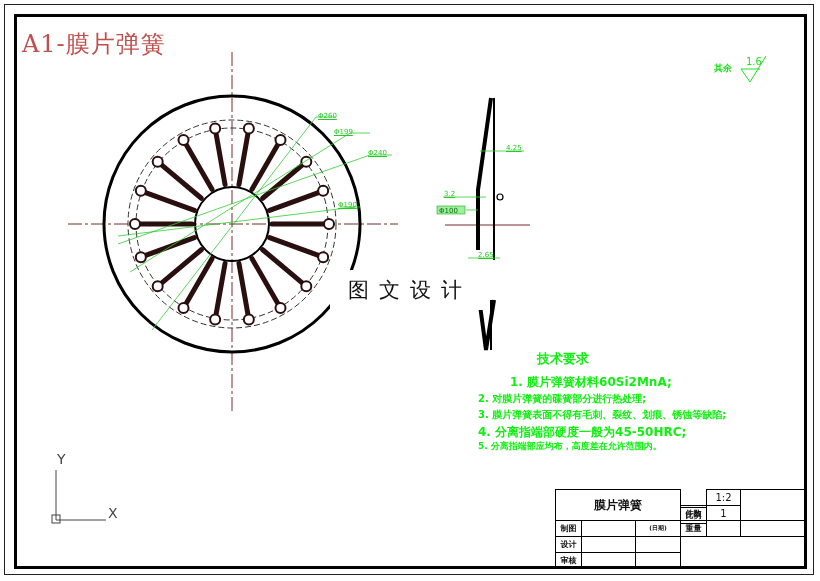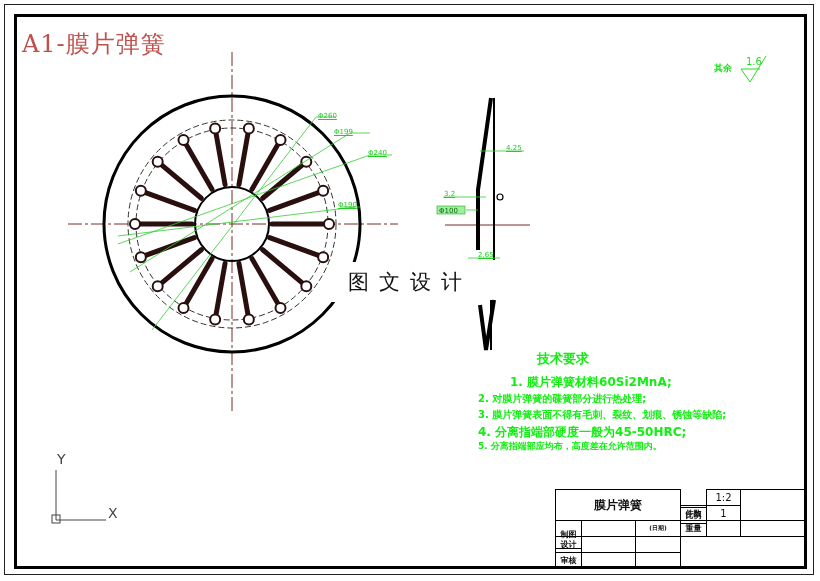--- a/index.html
+++ b/index.html
@@ -5,21 +5,21 @@
   html,body{margin:0;padding:0;background:#fff;}
   body{width:820px;height:581px;position:relative;overflow:hidden;font-family:"DejaVu Sans",sans-serif;}
   svg{position:absolute;left:0;top:0;}
   .outer{position:absolute;left:4px;top:4px;width:810px;height:571px;border:1px solid #222;box-sizing:border-box;}
   .frame{position:absolute;left:14px;top:14px;width:793px;height:555px;border:3px solid #000;box-sizing:border-box;}
   .title{position:absolute;left:22px;top:28px;color:#c0504d;font-family:"DejaVu Serif",serif;font-size:24px;letter-spacing:1px;}
   .rough{position:absolute;left:714px;top:62px;color:#22dd22;font-size:9px;font-weight:bold;}
   .rough-val{position:absolute;left:746px;top:56px;color:#22dd22;font-size:10px;}
   .tr{position:absolute;left:478px;color:#11ee11;font-weight:bold;font-size:12px;white-space:nowrap;}
   .tr-title{position:absolute;left:537px;top:350px;color:#11ee11;font-weight:bold;font-size:13px;}
-  .watermark{position:absolute;left:330px;top:262px;width:160px;height:40px;background:#fff;display:flex;align-items:center;justify-content:center;font-family:"DejaVu Serif",serif;font-size:21px;letter-spacing:10px;color:#111;}
+  .watermark{position:absolute;left:330px;top:270px;width:160px;height:40px;background:#fff;display:flex;align-items:center;justify-content:center;font-family:"DejaVu Serif",serif;font-size:21px;letter-spacing:10px;color:#111;}
   .dim{position:absolute;color:#22cc22;font-size:7px;text-decoration:underline;}
   .tb{position:absolute;left:555px;top:489px;width:252px;height:80px;}
   .cell{position:absolute;border:1px solid #000;box-sizing:border-box;font-size:8px;font-weight:bold;display:flex;align-items:center;justify-content:center;color:#111;}
   .ucs{position:absolute;color:#444;font-size:14px;}
 </style>
 </head>
 <body>
 
 <div class="outer"></div>
 <div class="frame"></div>
@@ -145,21 +145,21 @@
 <span class="ucs" style="left:57px;top:451px;">Y</span>
 <span class="ucs" style="left:108px;top:505px;">X</span>
 
 <div class="tb">
   <div class="cell" style="left:0;top:0;width:126px;height:32px;font-size:12px;">膜片弹簧</div>
   <div class="cell" style="left:125px;top:18px;width:27px;height:17px;">比例</div>
   <div class="cell" style="left:151px;top:0;width:35px;height:17px;font-weight:normal;font-size:10px;">1:2</div>
   <div class="cell" style="left:185px;top:0;width:67px;height:32px;"></div>
   <div class="cell" style="left:125px;top:16px;width:27px;height:16px;">件数</div>
   <div class="cell" style="left:151px;top:16px;width:35px;height:16px;font-weight:normal;font-size:10px;">1</div>
-  <div class="cell" style="left:0;top:31px;width:27px;height:29px;">制图</div>
+  <div class="cell" style="left:0;top:31px;width:27px;height:17px;">制图</div>
   <div class="cell" style="left:26px;top:31px;width:55px;height:17px;"></div>
   <div class="cell" style="left:80px;top:31px;width:46px;height:17px;font-size:6px;">(日期)</div>
   <div class="cell" style="left:125px;top:31px;width:27px;height:17px;">重量</div>
   <div class="cell" style="left:151px;top:31px;width:35px;height:17px;"></div>
   <div class="cell" style="left:185px;top:31px;width:67px;height:17px;"></div>
   <div class="cell" style="left:0;top:47px;width:27px;height:17px;">设计</div>
   <div class="cell" style="left:26px;top:47px;width:55px;height:17px;"></div>
   <div class="cell" style="left:80px;top:47px;width:46px;height:17px;"></div>
   <div class="cell" style="left:0;top:63px;width:27px;height:17px;font-family:Liberation Serif, serif;">审核</div>
   <div class="cell" style="left:26px;top:63px;width:55px;height:17px;"></div>

